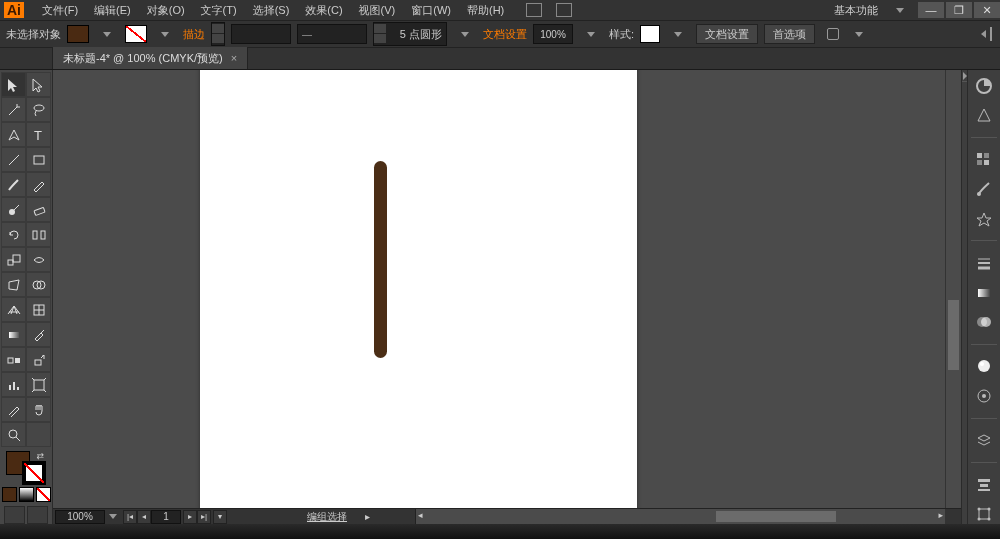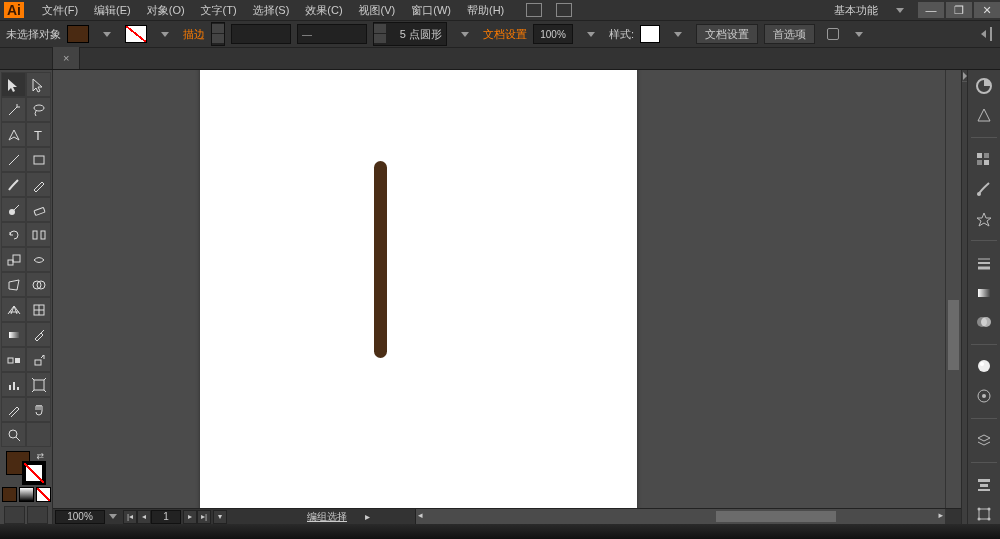--- a/index.html
+++ b/index.html
@@ -152,20 +152,21 @@
   <div class="dropdown-arrow"></div>
   <div class="controlbar-end">
     <div class="end-chevron"></div>
     <div class="end-bar"></div>
   </div>
 </div>
 
 <div class="doctab-bar">
   <div class="doc-gutter"></div>
   <div class="doctab">
+    <span>未标题-4* @ 100% (CMYK/预览)</span>
     <span class="close">×</span>
   </div>
 </div>
 
 <div class="main">
 
   <div class="toolbox">
     <div class="trow">
       <div class="tcell sel">
           <svg viewBox="0 0 16 16">

